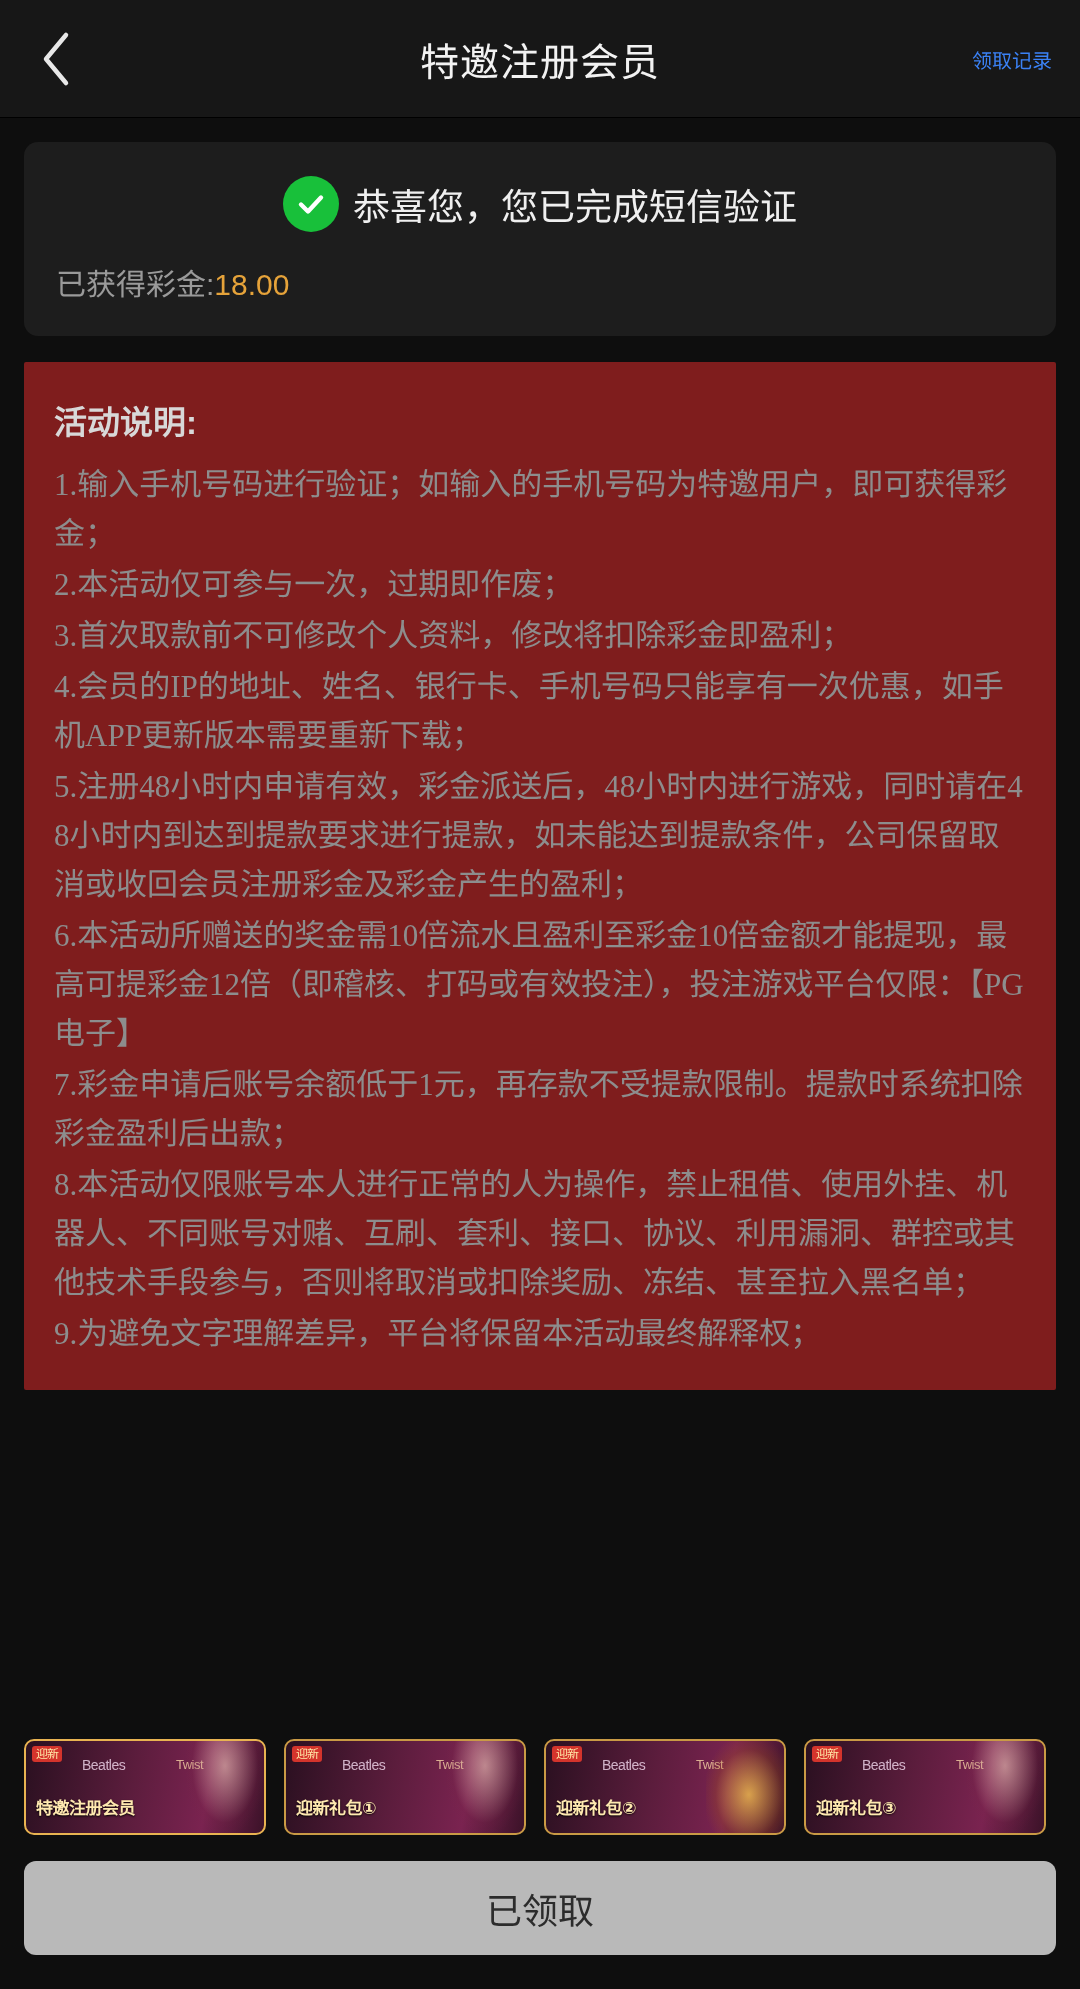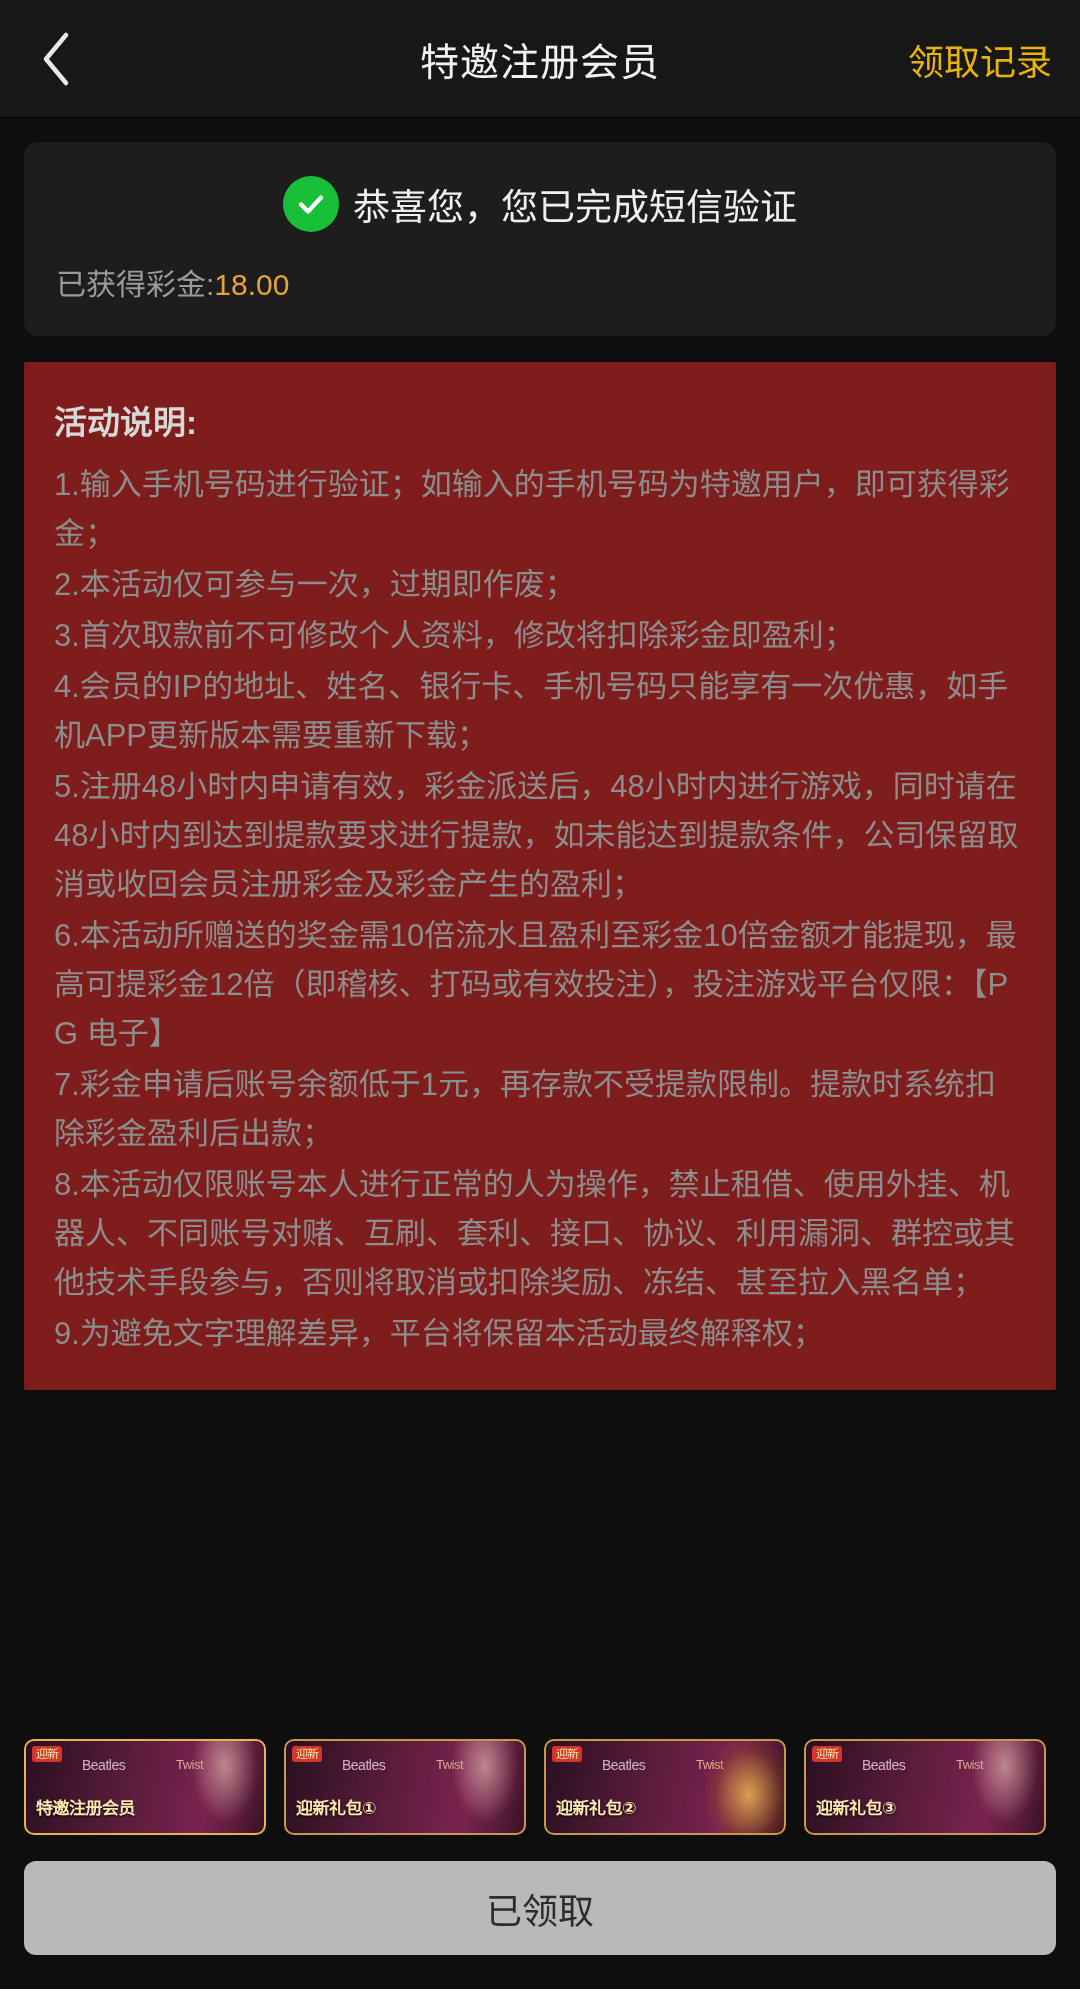--- a/index.html
+++ b/index.html
@@ -48,22 +48,22 @@
     font-size: 39px;
     color: #f2f2f2;
     font-weight: 500;
     letter-spacing: 1px;
   }
   .header-action {
     position: absolute;
     right: 28px;
     top: 50%;
     transform: translateY(-50%);
-    font-size: 36px;
-    color: #eab308;
+    font-size: 20px;
+    color: #3b82f6;
     cursor: pointer;
   }
 
   
   .content {
     flex: 1 1 auto;
     overflow: hidden;
     padding: 24px 24px 0 24px;
     background: #0e0e0e;
   }
@@ -107,21 +107,21 @@
     background: #7f1d1d;
     border-radius: 2px;
     padding: 34px 30px 30px 30px;
   }
   .rules-title {
     font-size: 33px;
     color: #d8d8d8;
     font-weight: 700;
     margin-bottom: 16px;
   }
-  .rules-list { list-style: none; }
+  .rules-list { list-style: none; font-family: Liberation Serif, serif; }
   .rules-list li {
     font-size: 31px;
     line-height: 49px;
     color: #8d8d8d;
     margin-bottom: 2px;
     word-break: break-all;
   }
 
   
   .banner-strip {

